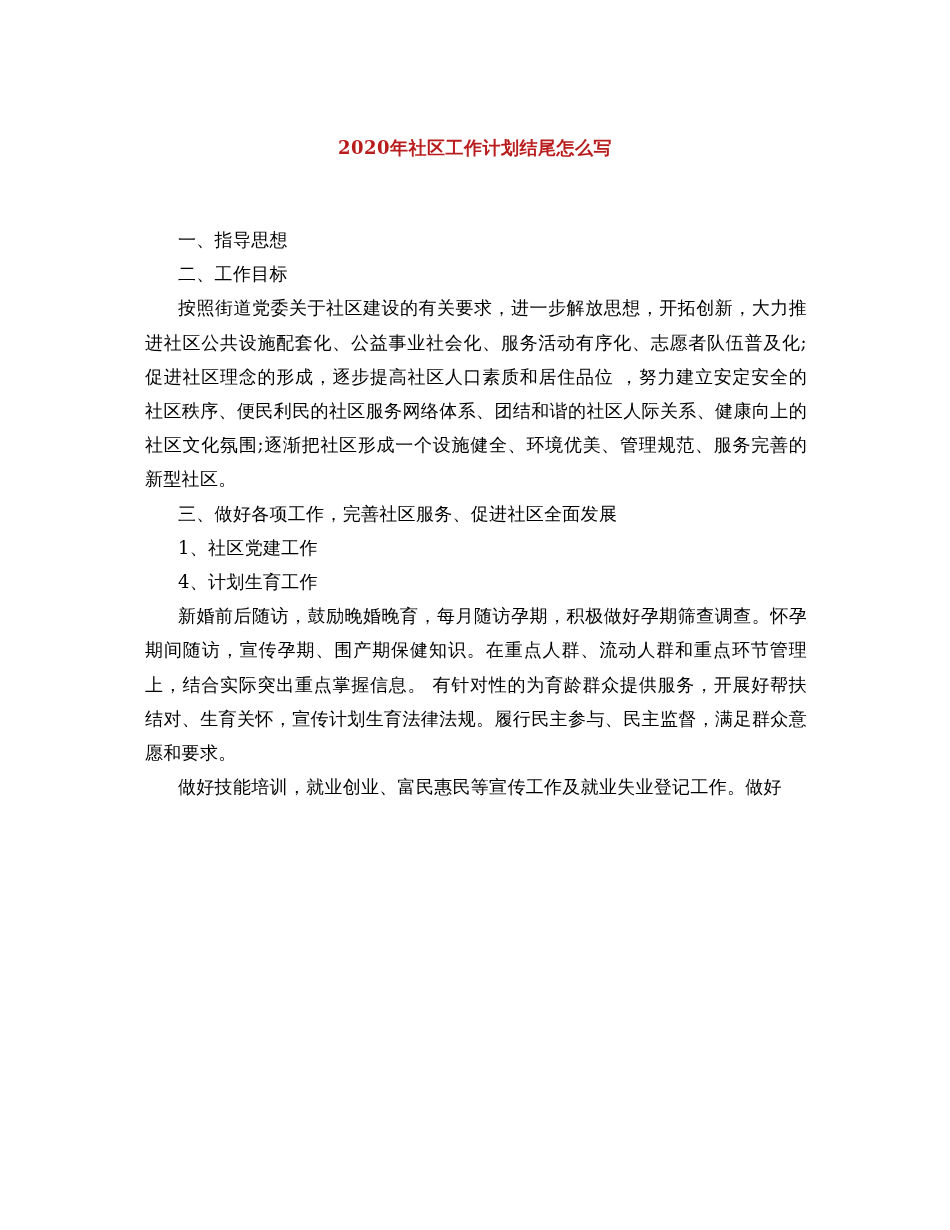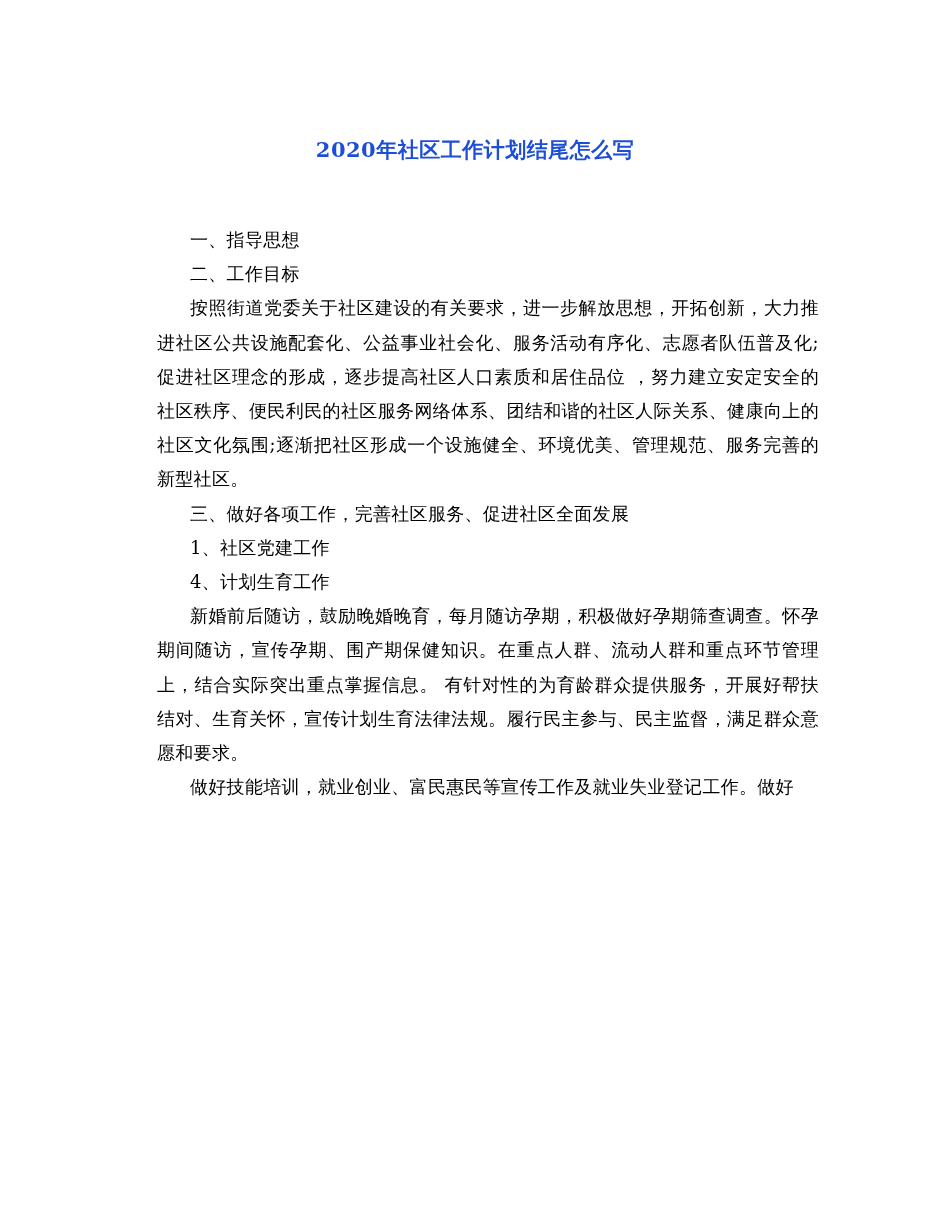--- a/index.html
+++ b/index.html
@@ -1,20 +1,20 @@
 <!DOCTYPE html>
 <html><head>
 <meta charset="utf-8">
 <style>
   html, body { margin: 0; padding: 0; background: #ffffff; }
   body { width: 950px; height: 1230px; position: relative; overflow: hidden;
          font-family: "DejaVu Serif", "Liberation Serif", serif; color: #000; }
   .title { position: absolute; left: 0; width: 950px; top: 136px; text-align: center;
-           font-size: 21px; font-weight: bold; color: #1d4ed8; letter-spacing: 0.5px; }
-  .content { position: absolute; top: 223px; left: 145px; width: 662px; margin-left: 12px; }
+           font-size: 18px; font-weight: bold; color: #b91c1c; letter-spacing: 0.5px; }
+  .content { position: absolute; top: 223px; left: 145px; width: 662px; }
   .p { font-size: 18px; line-height: 34.2px; margin: 0; text-indent: 33px;
        text-align: justify; letter-spacing: 0.3px; }
 </style>
 </head>
 <body>
 
 <div class="title">2020年社区工作计划结尾怎么写</div>
 
 <div class="content">
   <p class="p">一、指导思想</p>

